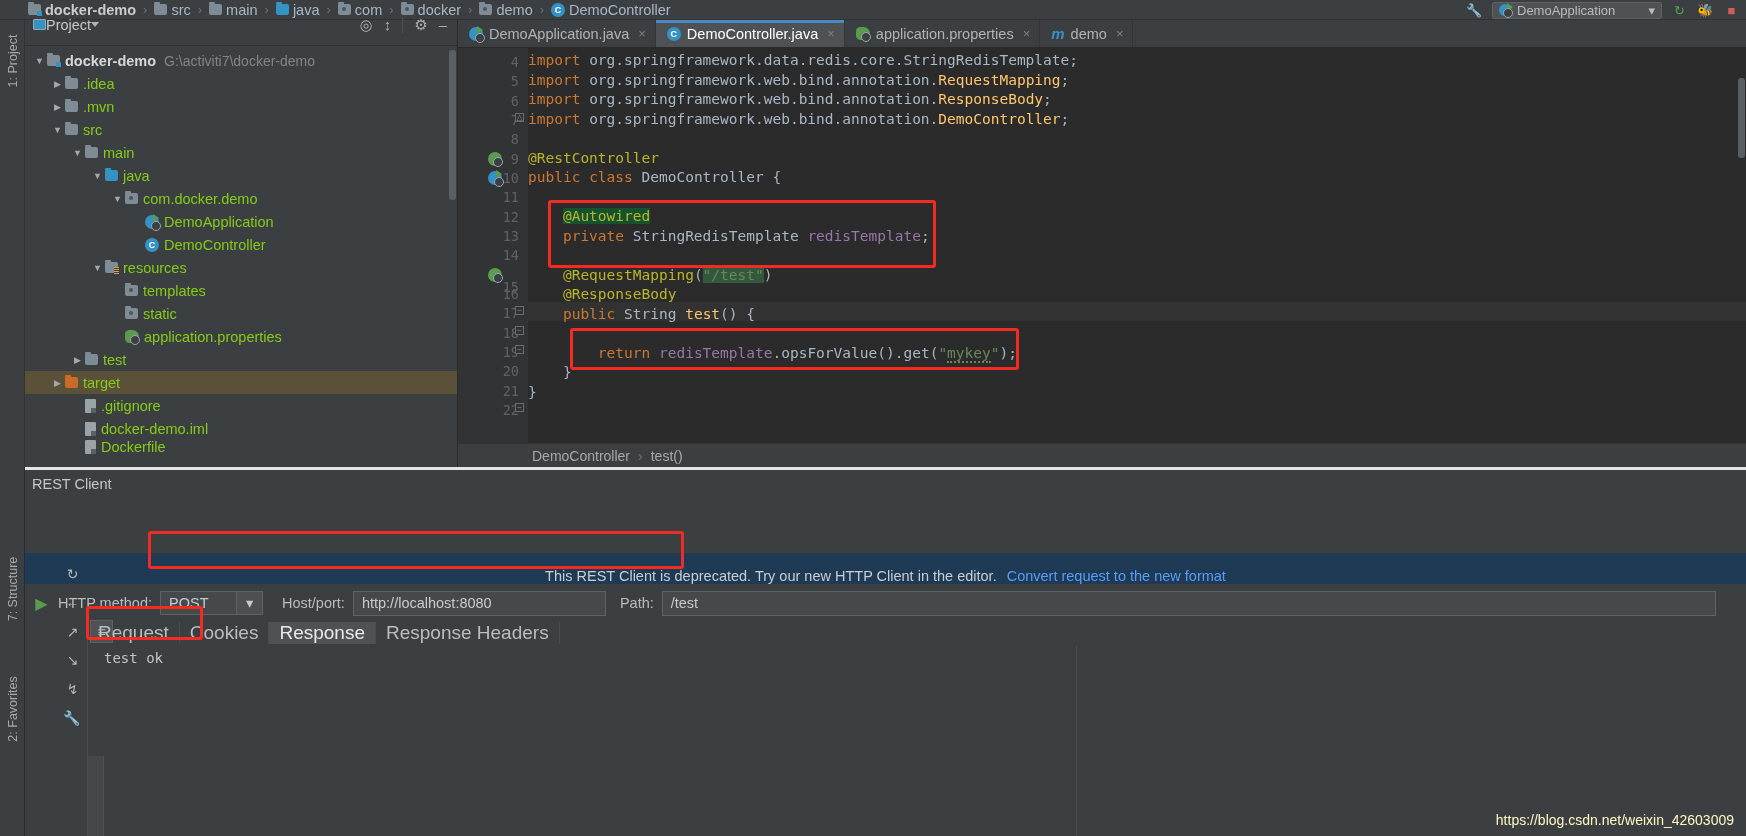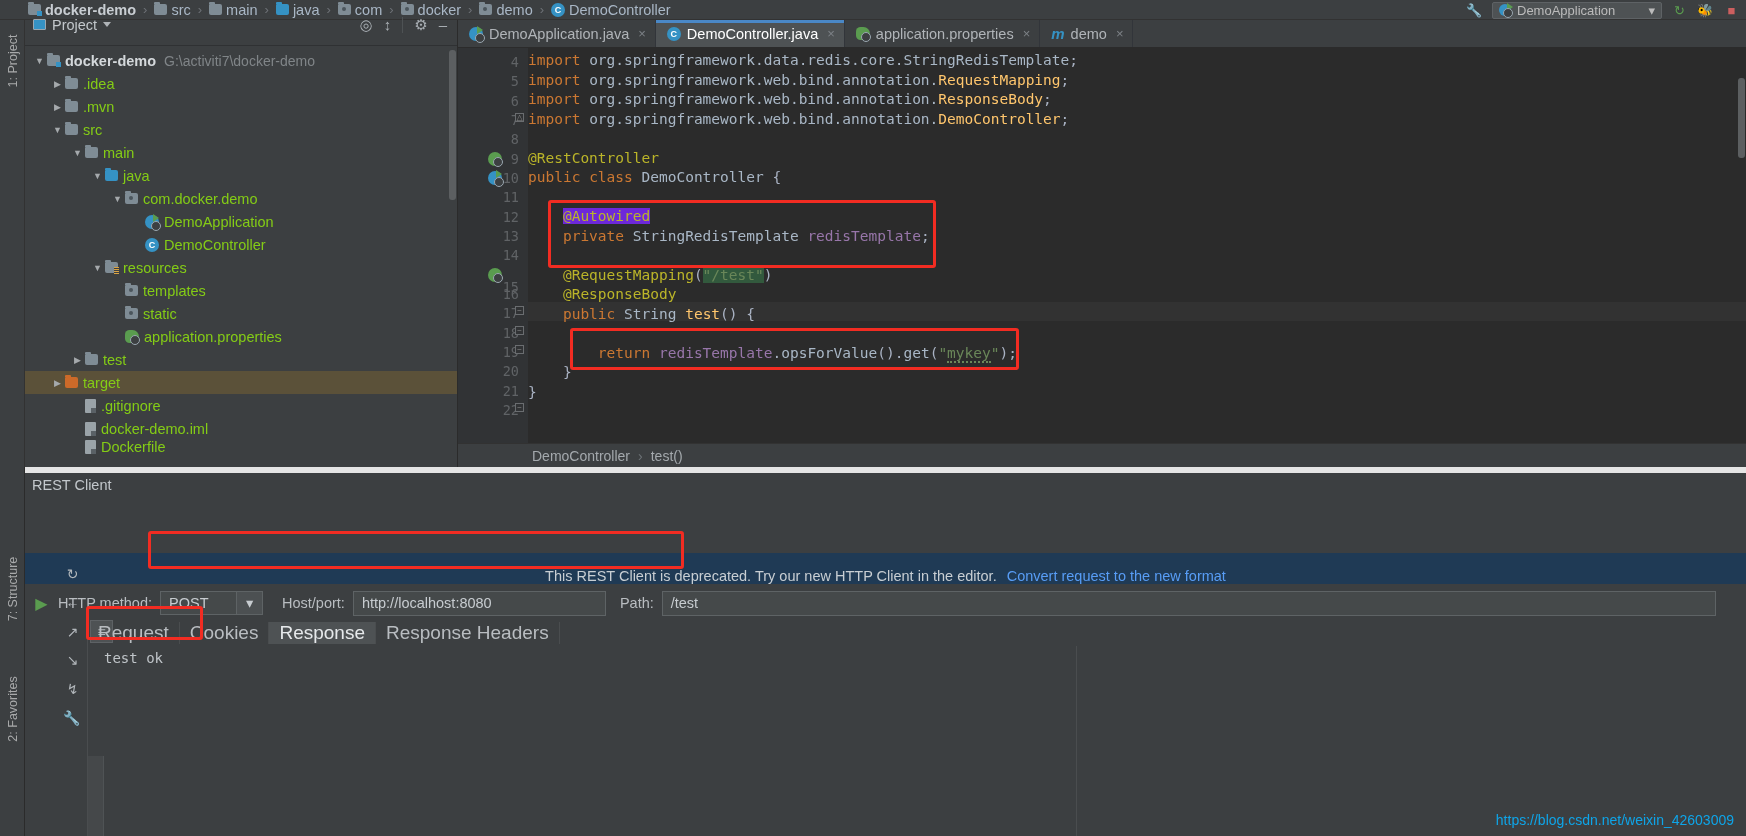--- a/index.html
+++ b/index.html
@@ -42,21 +42,21 @@
   .vlabel{
     position:absolute; left:-22px; width:70px; text-align:center;
     transform:rotate(-90deg); font-size:12.5px; color:#a9aaab; white-space:nowrap;
   }
 
   #project{
     position:absolute; left:25px; top:20px; width:433px; height:447px;
     background:#3c3f41; border-right:1px solid #2b2b2b;
   }
   #projhead{
-    height:26px; display:flex; align-items:center; padding:0 4px 16px 8px; gap:6px;
+    height:26px; display:flex; align-items:center; padding:0 4px 16px 8px; 
     border-bottom:1px solid #2f3133;
   }
   .sq-icon{ width:13px; height:11px; border:1.5px solid #9aa7b0; background:#3592c4; border-radius:1px;}
   #projhead .t{ font-size:14.5px; color:#c3c8cc; }
   .caret-d{ width:0;height:0;border-left:4px solid transparent;border-right:4px solid transparent;border-top:5px solid #b0b4b8;}
   .hdr-actions{ margin-left:auto; display:flex; align-items:center; gap:11px; padding-right:6px;}
   .hdr-actions .ic{ font-size:15px; color:#a7adb2; }
   .vsep{ width:1px; height:16px; background:#4e5254; }
 
   #tree{ padding-top:3px; font-size:14.5px; }
@@ -101,34 +101,34 @@
   .gutter{ position:absolute; left:0; top:0; width:70px; height:395px; background:#313335;}
   .gline{ position:absolute; right:9px; color:#606366; font-size:13.5px; font-family:"DejaVu Sans Mono",monospace;}
   .gmark{ position:absolute; left:30px; width:14px; height:14px; }
   .foldmark{ position:absolute; left:57px; width:9px; height:9px; border:1px solid #6a6d70; color:#888;
              font-size:8px; line-height:7px; text-align:center; background:#313335; }
   #codetext{ position:absolute; left:70px; top:0; width:1218px; height:395px;
              font-family:"DejaVu Sans Mono","Liberation Mono",monospace; font-size:14.5px; line-height:19.5px;
              color:#a9b2c3; padding-top:3px; white-space:pre; }
   .kw{ color:#cc7832; } .str{ color:#6a8759; } .ann{ color:#bbb529; } .typ{ color:#a9b7c6; }
   .fld{ color:#9876aa; } .mth{ color:#ffc66d; } .pkgn{ color:#a9b7c6; }
-  .hl-sel{ background:#6d28d9; }
+  .hl-sel{ background:#14532d; }
   .hl-str{ background:#32593d; }
   .caretline{ position:absolute; left:70px; width:1218px; height:19px; background:#323232; }
   .wavy{ border-bottom:2px dotted #6a8759; }
   #breadcrumbs2{ position:absolute; left:0; bottom:0; width:1288px; height:24px; background:#3c3f41;
     display:flex; align-items:center; padding-left:74px; font-size:14px; color:#a4a9ad; border-top:1px solid #323232;}
   #editorscroll{ position:absolute; right:1px; top:30px; width:7px; height:80px; background:#5c5f61; border-radius:3px;}
 
   
   .redbox{ position:absolute; border:3px solid #f22c22; border-radius:3px; pointer-events:none; }
 
   
   #resthead{ position:absolute; left:25px; top:467px; width:1721px; height:30px; background:#3c3f41;
-      border-top:6px solid #e5e5e5; display:flex; align-items:center; padding-left:7px; font-size:14.5px; color:#c3c8cc;}
+      border-top:3px solid #e5e5e5; display:flex; align-items:center; padding-left:7px; font-size:14.5px; color:#c3c8cc;}
   #restbody{ position:absolute; left:25px; top:497px; width:1721px; height:339px; background:#3c3f41; }
   #deprecation{ position:absolute; left:25px; top:553px; width:1721px; height:31px; background:#1f3a55;
       display:flex; align-items:flex-end; justify-content:center; gap:10px; font-size:14.5px; color:#c8ced3;}
   #deprecation a{ color:#589df6; text-decoration:none; }
 
   #reqrow{ position:absolute; left:25px; top:584px; width:1721px; height:38px; display:flex; align-items:center; }
   .fldlabel{ font-size:14.5px; color:#b9bdc1; }
   .combo{ width:103px; height:24px; background:#45494a; border:1px solid #5e6365; display:flex; align-items:center;
           padding-left:8px; font-size:14.5px; color:#c7ccd0; position:relative; }
   .combo .arrowbox{ position:absolute; right:0; top:0; width:26px; height:100%; border-left:1px solid #5e6365;
@@ -144,21 +144,21 @@
   #respline{ position:absolute; left:104px; top:650px; font-family:"DejaVu Sans Mono",monospace;
              font-size:14px; color:#bfc4c8; }
   #respgutter{ position:absolute; left:88px; top:646px; width:16px; height:190px; background:#45484a;
                border-right:1px solid #4f5355; }
   #respdiv{ position:absolute; left:1076px; top:646px; width:1px; height:190px; background:#4a4d4f; }
   #leftgutterbar{ position:absolute; left:57px; top:612px; width:31px; height:224px; background:#3c3f41; border-right:1px solid #4a4d4f;}
   .sidebtn{ position:absolute; left:61px; width:23px; height:23px; display:flex; align-items:center; justify-content:center;
             font-size:14px; color:#b2b7bb; }
   .sidebtn.box{ background:#4e5254; border:1px solid #5e6265; }
 
-  #watermark{ position:absolute; right:12px; bottom:8px; font-size:14px; color:#0ea5e9; }
+  #watermark{ position:absolute; right:12px; bottom:8px; font-size:14px; color:#fef9c3; }
 
   #bottomstrip{ position:absolute; left:0; top:467px; width:25px; height:369px; background:#3c3f41; border-right:1px solid #2b2b2b;}
 </style>
 </head>
 <body>
 
 <div id="topbar">
   <div class="crumb bold">
     <span class="fol mod"></span>
     <span class="lbl">docker-demo</span>

